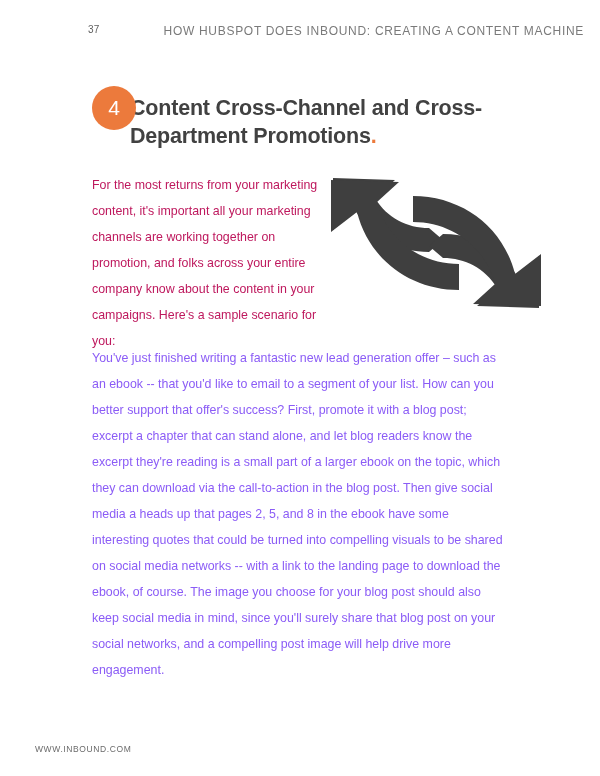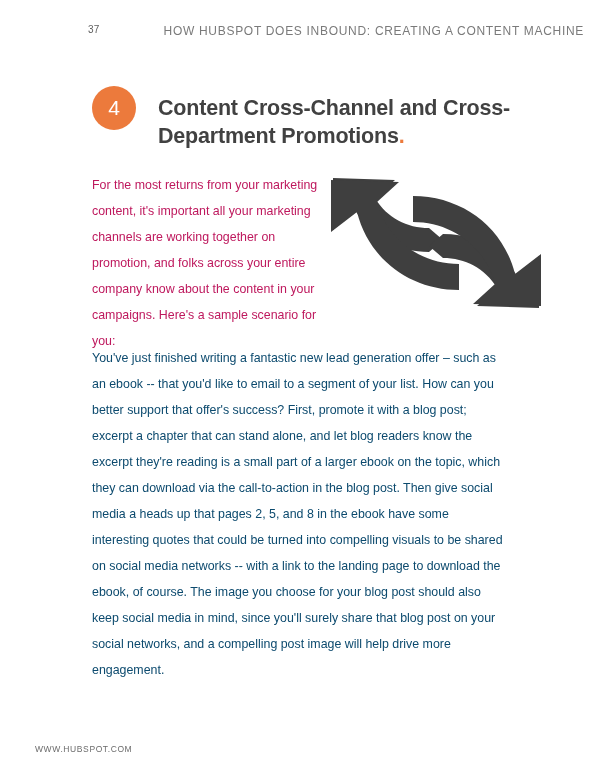--- a/index.html
+++ b/index.html
@@ -64,21 +64,21 @@
     height: 44px;
     border-radius: 50%;
     background: #ec7a3c;
     color: #ffffff;
     font-size: 21px;
     line-height: 44px;
     text-align: center;
     font-weight: 400;
   }
   .chapter-title {
-    margin-left: 66px;
+    margin-left: 38px;
     font-size: 21.5px;
     line-height: 28px;
     font-weight: 700;
     color: #414141;
     letter-spacing: -0.2px;
   }
   .chapter-title .accent {
     color: #ec7a3c;
   }
 
@@ -102,21 +102,21 @@
   .figure svg {
     display: block;
   }
   .body-text {
     position: absolute;
     top: 345px;
     left: 92px;
     width: 414px;
     font-size: 12.4px;
     line-height: 26px;
-    color: #0c4a6e;
+    color: #8b5cf6;
   }
 
   
   .footer {
     position: absolute;
     left: 35px;
     bottom: 22px;
     font-size: 8.5px;
     letter-spacing: 0.6px;
     color: #6b6b6b;
@@ -148,15 +148,15 @@
         <path d="M6 12 L6 64 L32 44 C44 92 86 122 134 122 L134 96 C96 96 62 72 52 34 L74 14 Z"></path>
 
         <path d="M214 140 L214 88 L192 108 C176 80 148 66 118 66 L104 78 L118 90 C140 90 160 100 172 120 L152 138 Z"></path>
         <path d="M216 138 L216 86 L190 106 C178 58 136 28 88 28 L88 54 C126 54 160 78 170 116 L148 136 Z"></path>
       </g>
     </svg>
   </div>
 
   <div class="body-text">You've just finished writing a fantastic new lead generation offer – such as an ebook -- that you'd like to email to a segment of your list. How can you better support that offer's success? First, promote it with a blog post; excerpt a chapter that can stand alone, and let blog readers know the excerpt they're reading is a small part of a larger ebook on the topic, which they can download via the call-to-action in the blog post. Then give social media a heads up that pages 2, 5, and 8 in the ebook have some interesting quotes that could be turned into compelling visuals to be shared on social media networks -- with a link to the landing page to download the ebook, of course. The image you choose for your blog post should also keep social media in mind, since you'll surely share that blog post on your social networks, and a compelling post image will help drive more engagement.</div>
 
-  <div class="footer">WWW.HUBSPOT.COM</div>
+  <div class="footer">WWW.INBOUND.COM</div>
 
 </div>
 
 </body></html>

